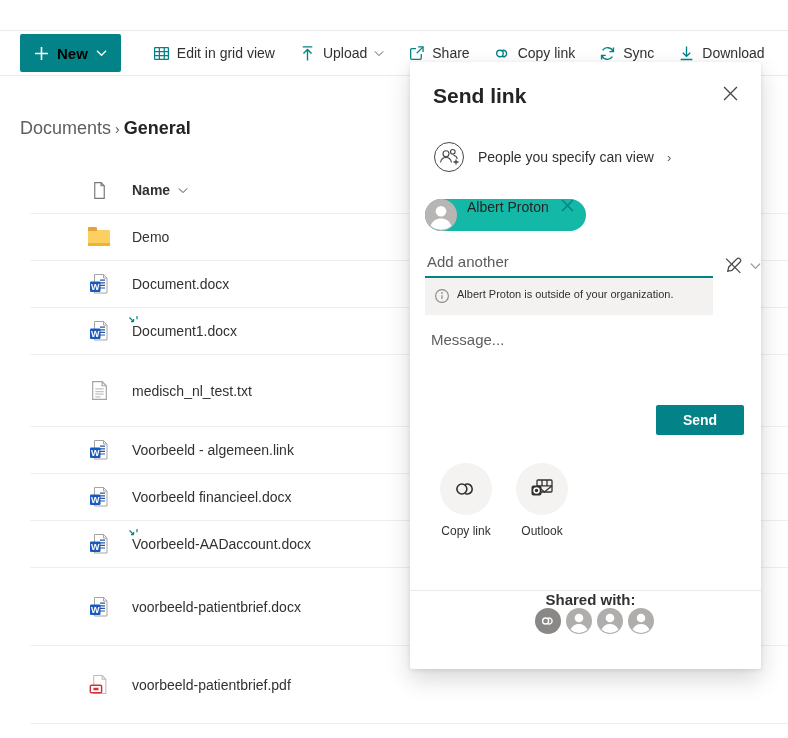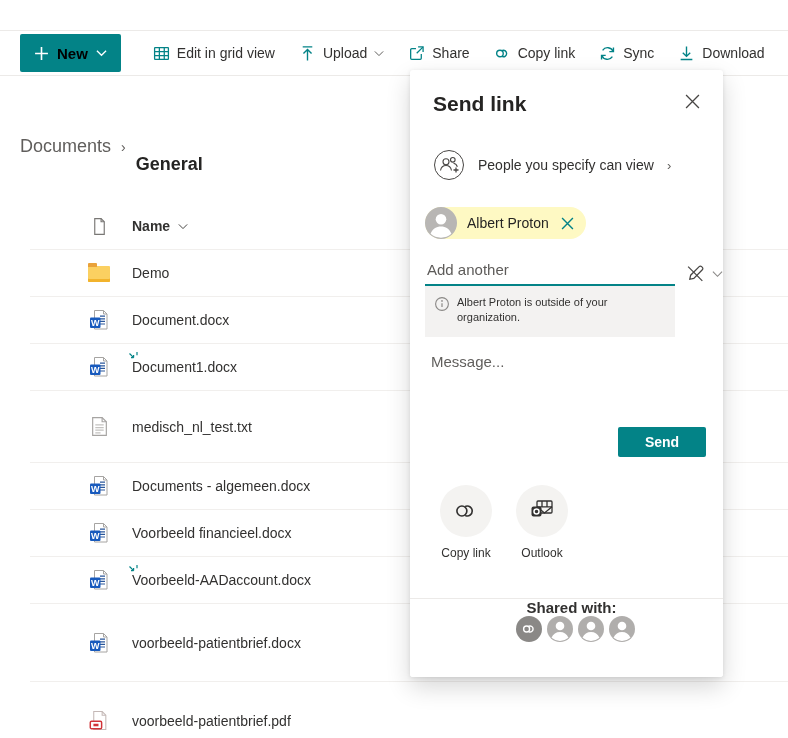--- a/index.html
+++ b/index.html
@@ -15,24 +15,24 @@
     font-size:15px; font-weight:700; cursor:pointer; margin-right:20px;
     font-family:"Liberation Sans", sans-serif;}
   .tb-item { display:flex; align-items:center; gap:7px; font-size:14px;
     color:#323130; padding:0 12px; height:40px; cursor:pointer; background:none;
     border:none; font-family:"Liberation Sans", sans-serif; white-space:nowrap;}
   .tb-item svg { flex:none; }
   .chev { display:inline-flex; }
 
   
   .breadcrumb { padding:42px 0 0 20px; font-size:18px; display:flex;
-    align-items:center; gap:10px; }
+    align-items:center; gap:4px; }
   .crumb-root { color:#605e5c; cursor:pointer; }
   .crumb-sep { color:#605e5c; font-size:14px; }
-  .crumb-current { color:#252423; font-weight:700;margin-top:36px; }
+  .crumb-current { color:#252423; font-weight:700; }
 
   
   .list { margin:28px 0 0 30px; }
   .lrow { display:flex; align-items:center; height:47px;
     border-bottom:1px solid #f1efed; padding-left:58px; }
   .lrow.header { height:47px; }
   .lrow.tall1 { height:72px; }
   .lrow.tall2 { height:78px; }
   .icon-cell { width:22px; display:flex; justify-content:center; flex:none; }
   .fname { margin-left:22px; font-size:14px; color:#323130; position:relative;
@@ -41,35 +41,35 @@
     display:flex; align-items:center; gap:8px; cursor:pointer; }
   .newbadge { position:absolute; left:-4px; top:-10px; }
 
   
   .folder { width:22px; height:16px; background:#fbd061; border-radius:1px;
     position:relative; margin-top:2px; box-shadow:inset 0 -3px 0 #f2b32c; }
   .folder:before { content:""; position:absolute; top:-3px; left:0; width:9px;
     height:4px; background:#e9a23b; border-radius:1px 1px 0 0; }
 
   
-  .dialog { position:absolute; left:410px; top:70px; width:313px; height:607px;
+  .dialog { position:absolute; left:410px; top:62px; width:351px; height:607px;
     background:#fff; border-radius:3px; z-index:10;
     box-shadow:0 10px 24px rgba(0,0,0,.16), 0 1px 4px rgba(0,0,0,.10); }
   .dlg-title { font-size:21px; font-weight:700; color:#252423;
     padding:22px 0 0 23px; }
   .dlg-close { position:absolute; top:18px; right:18px; width:26px; height:26px;
     background:none; border:none; cursor:pointer; display:flex;
     align-items:center; justify-content:center; }
   .perm-row { display:flex; align-items:center; gap:13px; margin:33px 0 0 23px;
     cursor:pointer; }
   .perm-label { font-size:14px; color:#323130; }
   .perm-chev { color:#605e5c; font-size:13px; }
 
   .chip-row { margin:26px 0 0 15px; }
-  .chip { display:inline-flex; align-items:center; background:#fef9c3;
+  .chip { display:inline-flex; background:#14b8a6;
     border-radius:16px; height:32px; padding-right:12px; cursor:default; }
   .chip-name { font-size:14px; color:#252423; margin:0 12px 0 10px; }
   .chip-x { background:none; border:none; cursor:pointer; display:flex; }
 
   .add-zone { margin:14px 0 0 15px; display:flex; align-items:flex-start; }
   .add-col { width:288px; }
   .add-input { width:100%; border:none; border-bottom:2px solid #038387;
     font-size:15px; padding:4px 2px 6px 2px; color:#323130; outline:none;
     font-family:"Liberation Sans", sans-serif; }
   .add-input::placeholder { color:#5d5b59; }
@@ -268,21 +268,21 @@
   <div class="lrow">
     <span class="icon-cell">
       <svg width="21" height="22" viewBox="0 0 21 22">
           <path d="M5.5 1.5h9l3.5 3.5v15h-12.5z" fill="#fff" stroke="#a6a4a2"></path>
           <path d="M14.5 1.5v3.5h3.5" fill="none" stroke="#a6a4a2"></path>
           <path d="M11 7.2h5M11 9.8h5M11 12.4h5M11 15h5" stroke="#2b579a" stroke-width="1.2"></path>
           <rect x="1" y="8.5" width="10.5" height="10.5" rx="1" fill="#185abd"></rect>
           <text x="6.2" y="16.6" text-anchor="middle" font-size="9" font-weight="bold" fill="#fff" font-family="Liberation Sans, sans-serif">W</text>
         </svg>
     </span>
-    <span class="fname">Documents - algemeen.docx</span>
+    <span class="fname">Voorbeeld - algemeen.link</span>
   </div>
 
   <div class="lrow">
     <span class="icon-cell">
       <svg width="21" height="22" viewBox="0 0 21 22">
           <path d="M5.5 1.5h9l3.5 3.5v15h-12.5z" fill="#fff" stroke="#a6a4a2"></path>
           <path d="M14.5 1.5v3.5h3.5" fill="none" stroke="#a6a4a2"></path>
           <path d="M11 7.2h5M11 9.8h5M11 12.4h5M11 15h5" stroke="#2b579a" stroke-width="1.2"></path>
           <rect x="1" y="8.5" width="10.5" height="10.5" rx="1" fill="#185abd"></rect>
           <text x="6.2" y="16.6" text-anchor="middle" font-size="9" font-weight="bold" fill="#fff" font-family="Liberation Sans, sans-serif">W</text>

